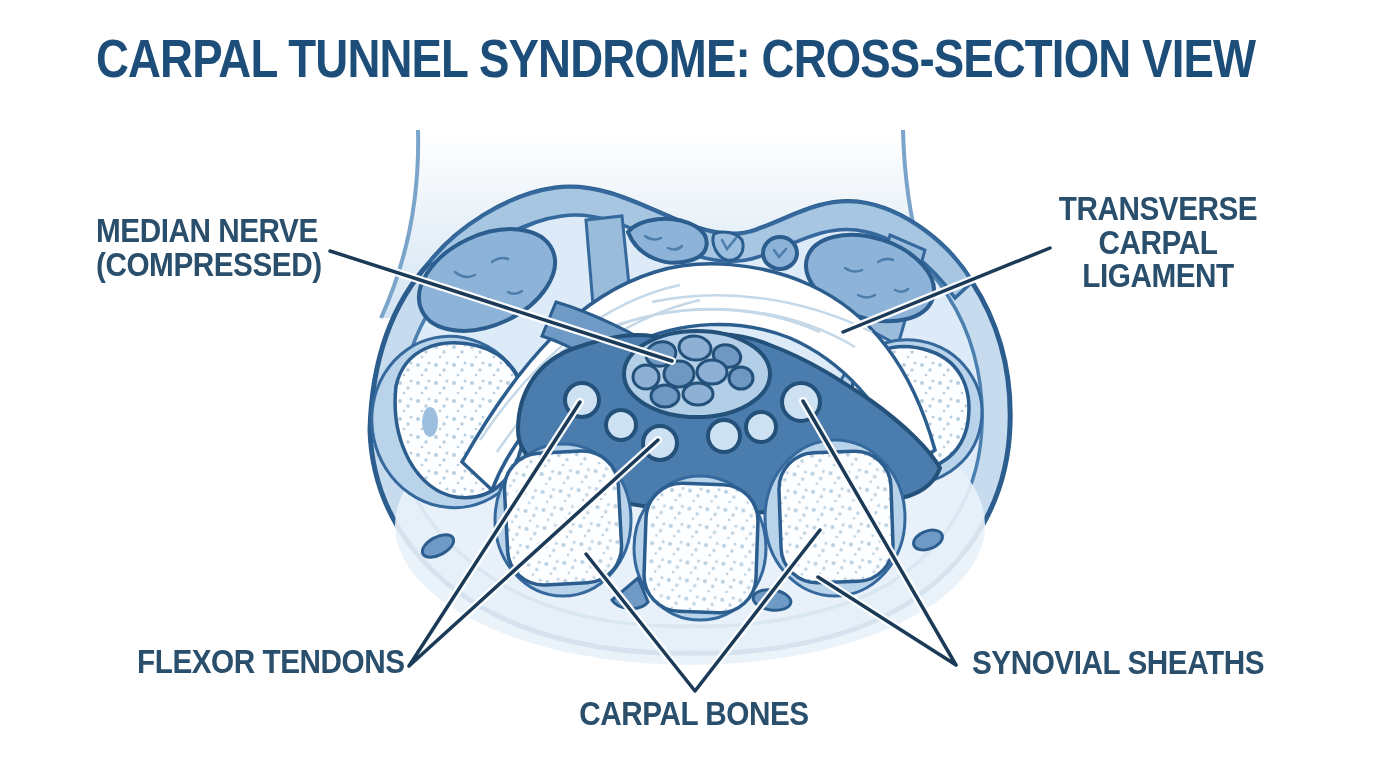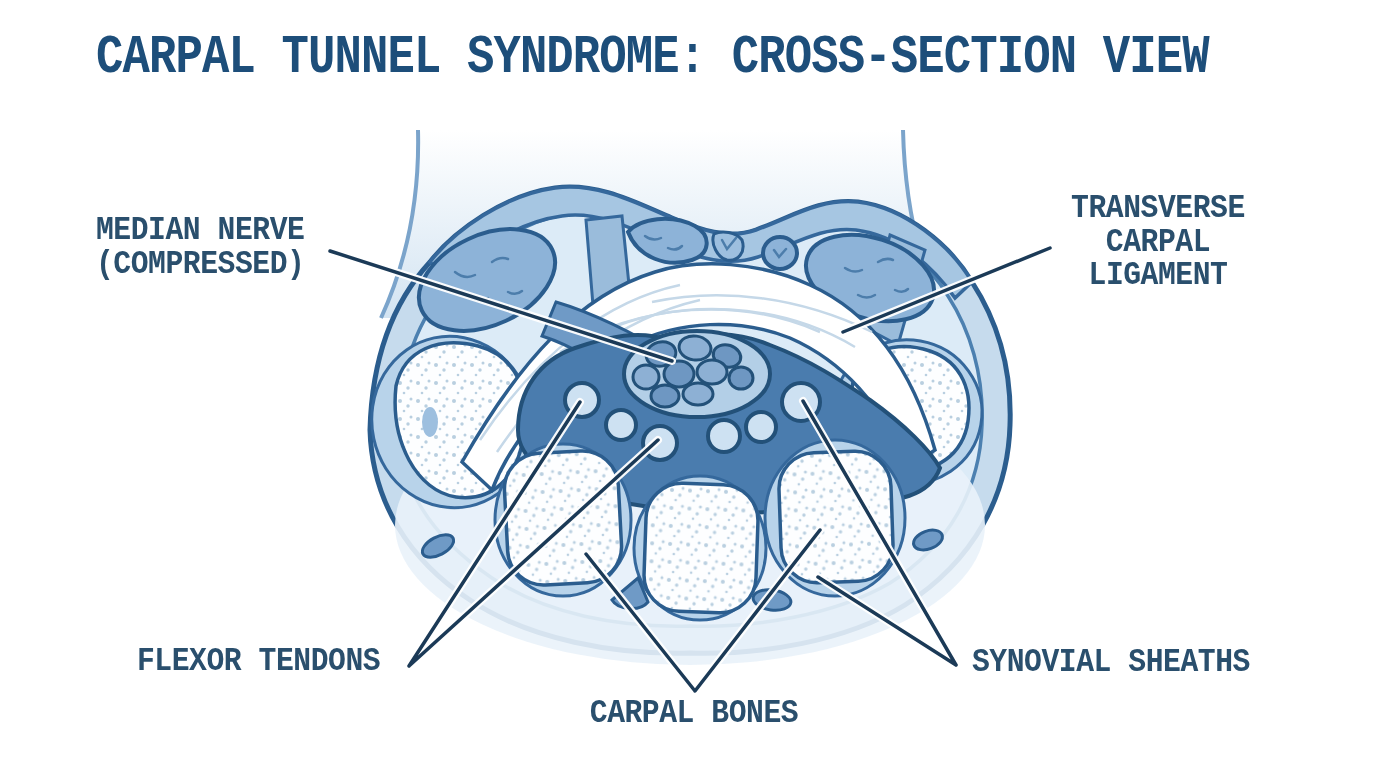--- a/index.html
+++ b/index.html
@@ -1,17 +1,17 @@
 <!DOCTYPE html>
 <html><head>
 <meta charset="utf-8">
 <style>
   html,body{margin:0;padding:0;background:#ffffff;}
   .page{position:relative;width:1376px;height:768px;background:#ffffff;overflow:hidden;
-        font-family:Liberation Mono, monospace;}
+        font-family:Liberation Sans, sans-serif;}
   .illus{position:absolute;left:0;top:0;width:1376px;height:768px;}
   .lbl{position:absolute;color:#2a4f6d;font-weight:bold;font-size:33px;line-height:1.02;
        letter-spacing:-0.5px;white-space:nowrap;transform:scaleX(0.9);transform-origin:left top;}
   .lbl.center{text-align:center;white-space:normal;transform-origin:center top;}
   .title{position:absolute;left:96px;top:28px;color:#1d4e7a;font-weight:bold;font-size:53px;
          letter-spacing:-1px;white-space:nowrap;transform:scaleX(0.86);transform-origin:left top;}
 </style>
 </head>
 <body>
 

